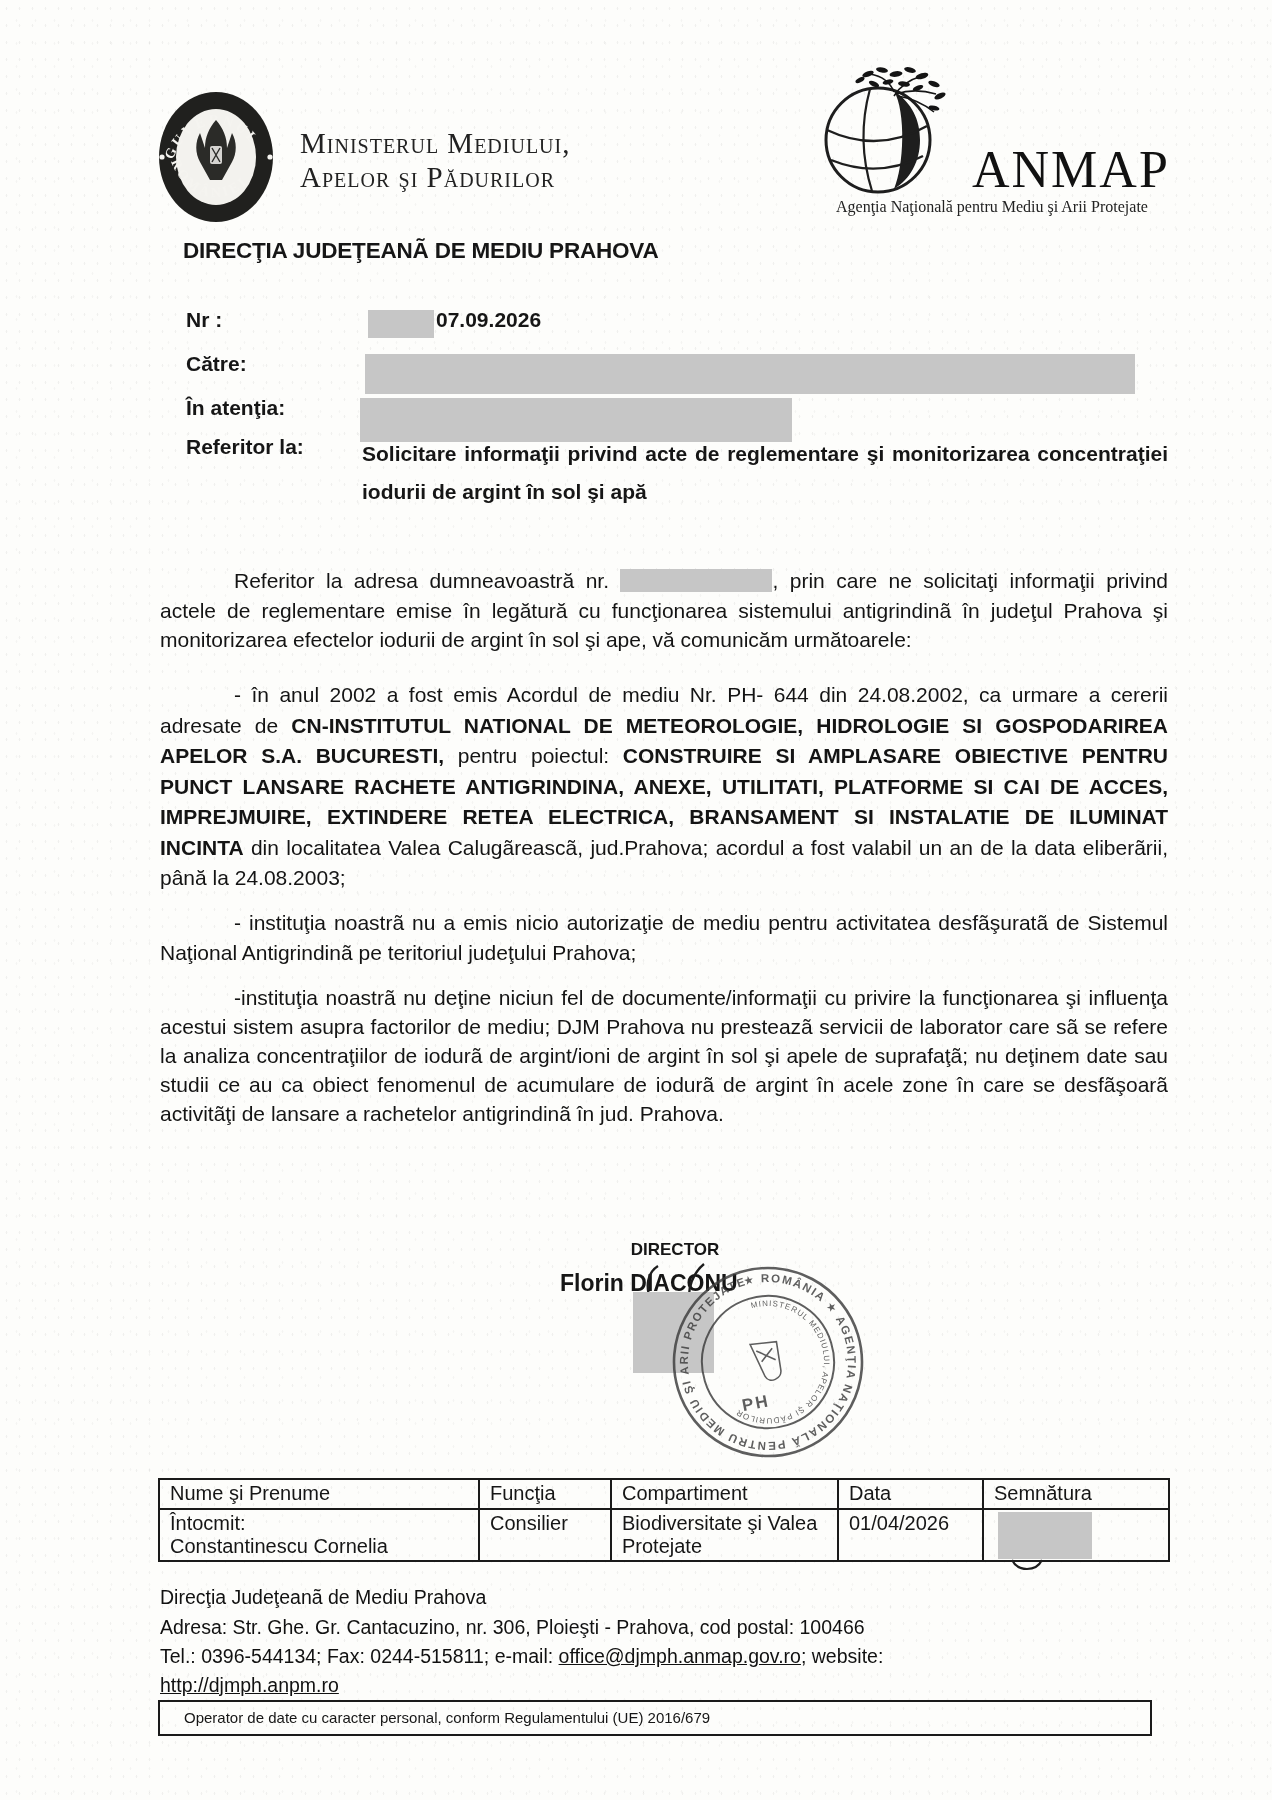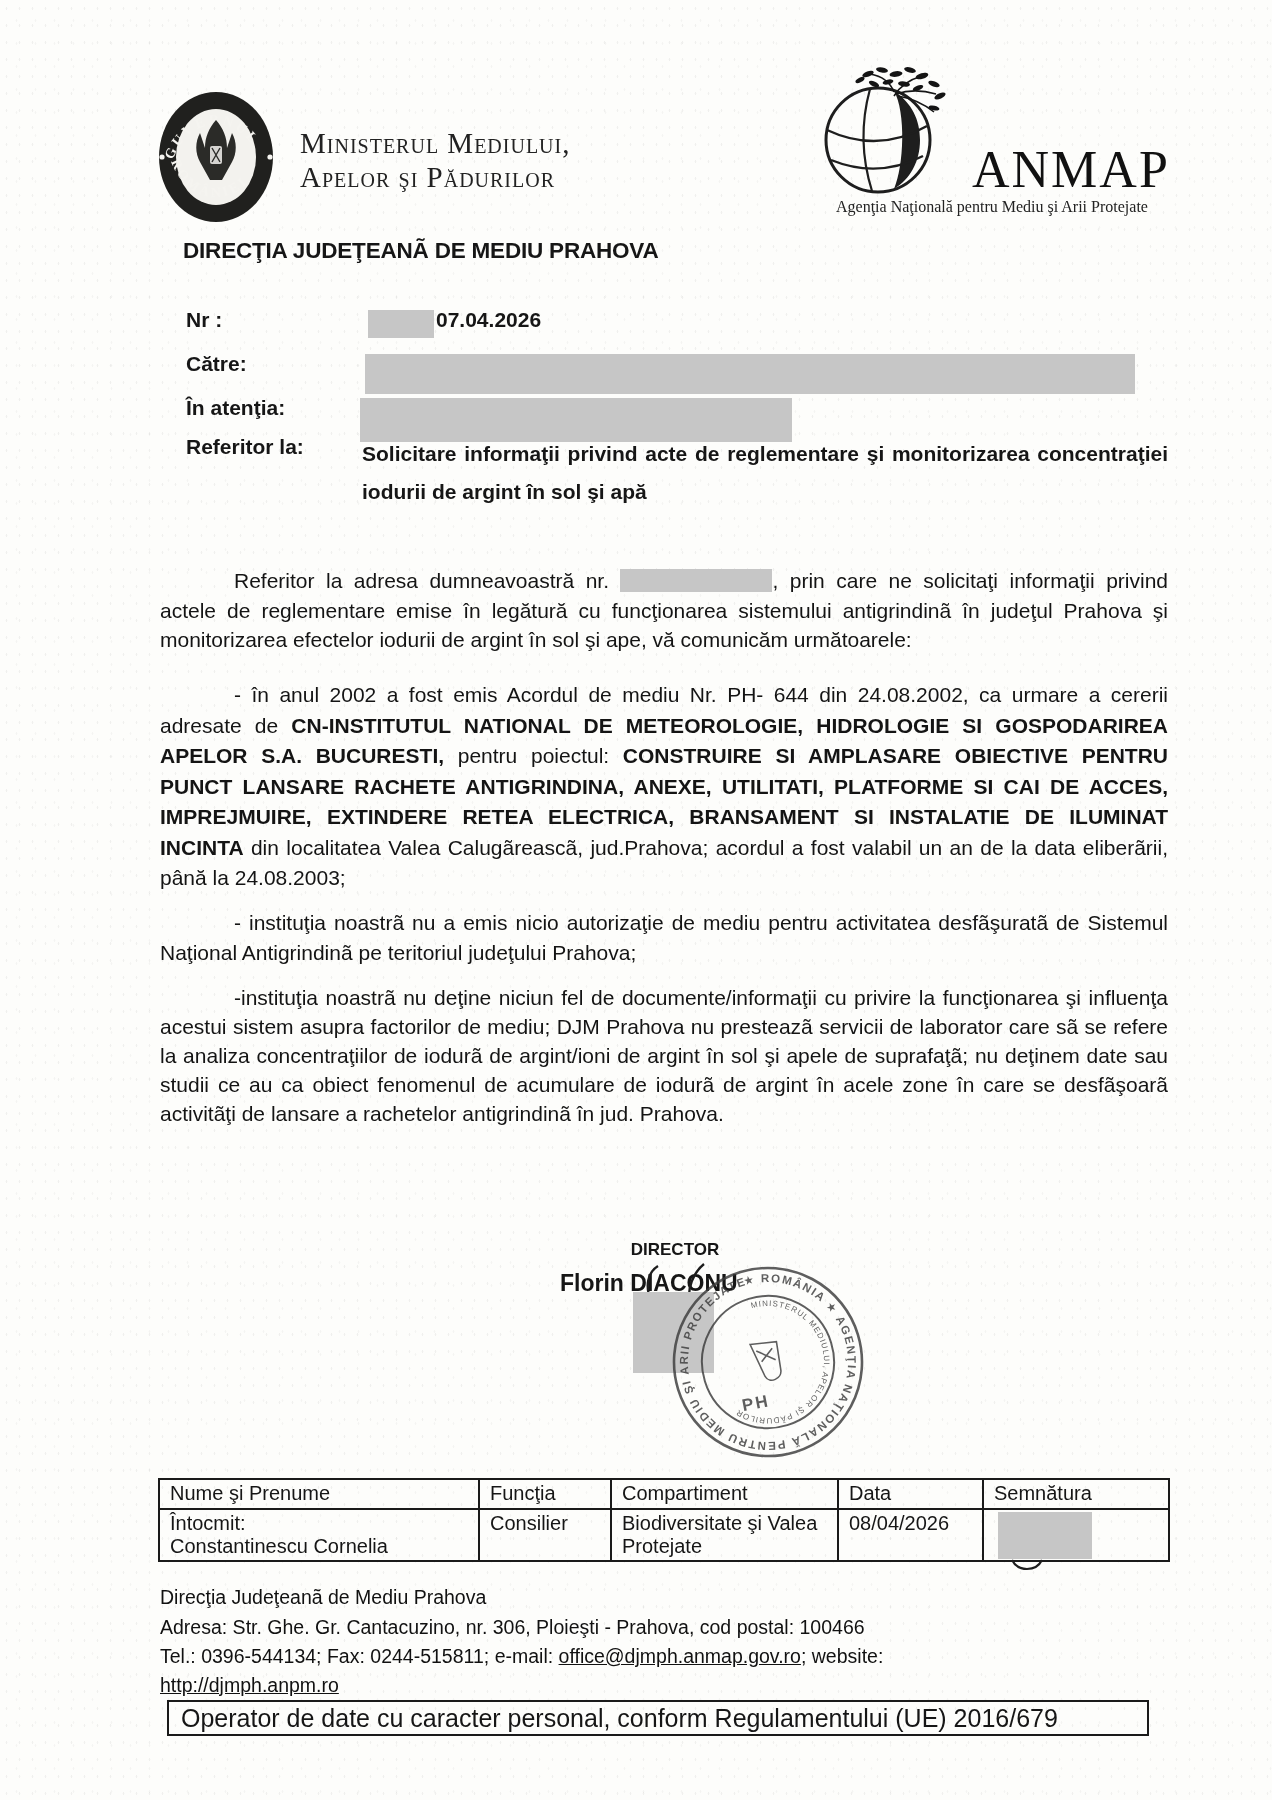--- a/index.html
+++ b/index.html
@@ -36,21 +36,21 @@
   
   table.sig{position:absolute;left:158px;top:1478px;border-collapse:collapse;table-layout:fixed;}
   table.sig th,table.sig td{border:2.5px solid #1a1a1a;font-weight:normal;text-align:left;
     font-size:20px;line-height:23px;padding:2px 10px;vertical-align:top;overflow:hidden;}
   table.sig th{height:24px;border-radius:15px;}
   table.sig td{height:46px;}
   
   .foot{left:160px;font-size:19.5px;color:#111;}
   .uline{text-decoration:underline;}
   .gdpr-box{left:158px;top:1700px;width:966px;height:32px;border:2px solid #1a1a1a;
-    font-size:25px;line-height:32px;padding-left:12px;margin-left:9px;}
+    font-size:15px;line-height:32px;padding-left:24px;}
 </style>
 </head>
 <body>
 
 <div class="page">
 
   <svg class="abs" style="left:155px;top:88px;" width="122" height="138" viewBox="0 0 122 138">
     <ellipse cx="61" cy="69" rx="57" ry="65" fill="#20201e"></ellipse>
     <ellipse cx="61" cy="69" rx="40" ry="48" fill="#f3f2ee"></ellipse>
     <path id="sealTop" d="M16,80 A46,55 0 0 1 106,80" fill="none"></path>
@@ -101,21 +101,21 @@
       <ellipse cx="50" cy="18" rx="5" ry="2.2" transform="rotate(-28 50 18)"></ellipse>
     </g>
   </svg>
   <div class="abs anmap-word">ANMAP</div>
   <div class="abs anmap-tag">Agenţia Naţională pentru Mediu şi Arii Protejate</div>
 
   <div class="abs dir-title">DIRECŢIA JUDEŢEANÃ DE MEDIU PRAHOVA</div>
 
   <div class="abs mlabel" style="top:308px;">Nr :</div>
   <div class="abs redact" style="left:368px;top:310px;width:66px;height:28px;"></div>
-  <div class="abs nr-date">07.04.2026</div>
+  <div class="abs nr-date">07.09.2026</div>
 
   <div class="abs mlabel" style="top:352px;">Către:</div>
   <div class="abs redact" style="left:365px;top:354px;width:770px;height:40px;"></div>
 
   <div class="abs mlabel" style="top:396px;">În atenţia:</div>
   <div class="abs redact" style="left:360px;top:398px;width:432px;height:44px;"></div>
 
   <div class="abs mlabel" style="top:435px;">Referitor la:</div>
   <div class="abs ref-value">Solicitare informaţii privind acte de reglementare şi monitorizarea concentraţiei iodurii de argint în sol şi apă</div>
 
@@ -176,21 +176,21 @@
       <th>Data</th>
       <th>Semnătura</th>
     </tr>
     <tr>
       <td>
         <span style="display:block">Întocmit:</span>
         <span style="display:block">Constantinescu Cornelia</span>
       </td>
       <td>Consilier</td>
       <td>Biodiversitate şi Valea Protejate</td>
-      <td>08/04/2026</td>
+      <td>01/04/2026</td>
       <td></td>
     </tr>
   </tbody>
     </table>
   <div class="abs redact" style="left:998px;top:1512px;width:94px;height:47px;"></div>
   <svg class="abs" style="left:1008px;top:1556px;" width="40" height="18" viewBox="0 0 40 18">
     <path d="M4 4 C10 16 28 16 34 4" fill="none" stroke="#1d1d1d" stroke-width="2.2"></path>
   </svg>
 
   <div class="abs foot" style="top:1586px;">Direcţia Judeţeanã de Mediu Prahova</div>

